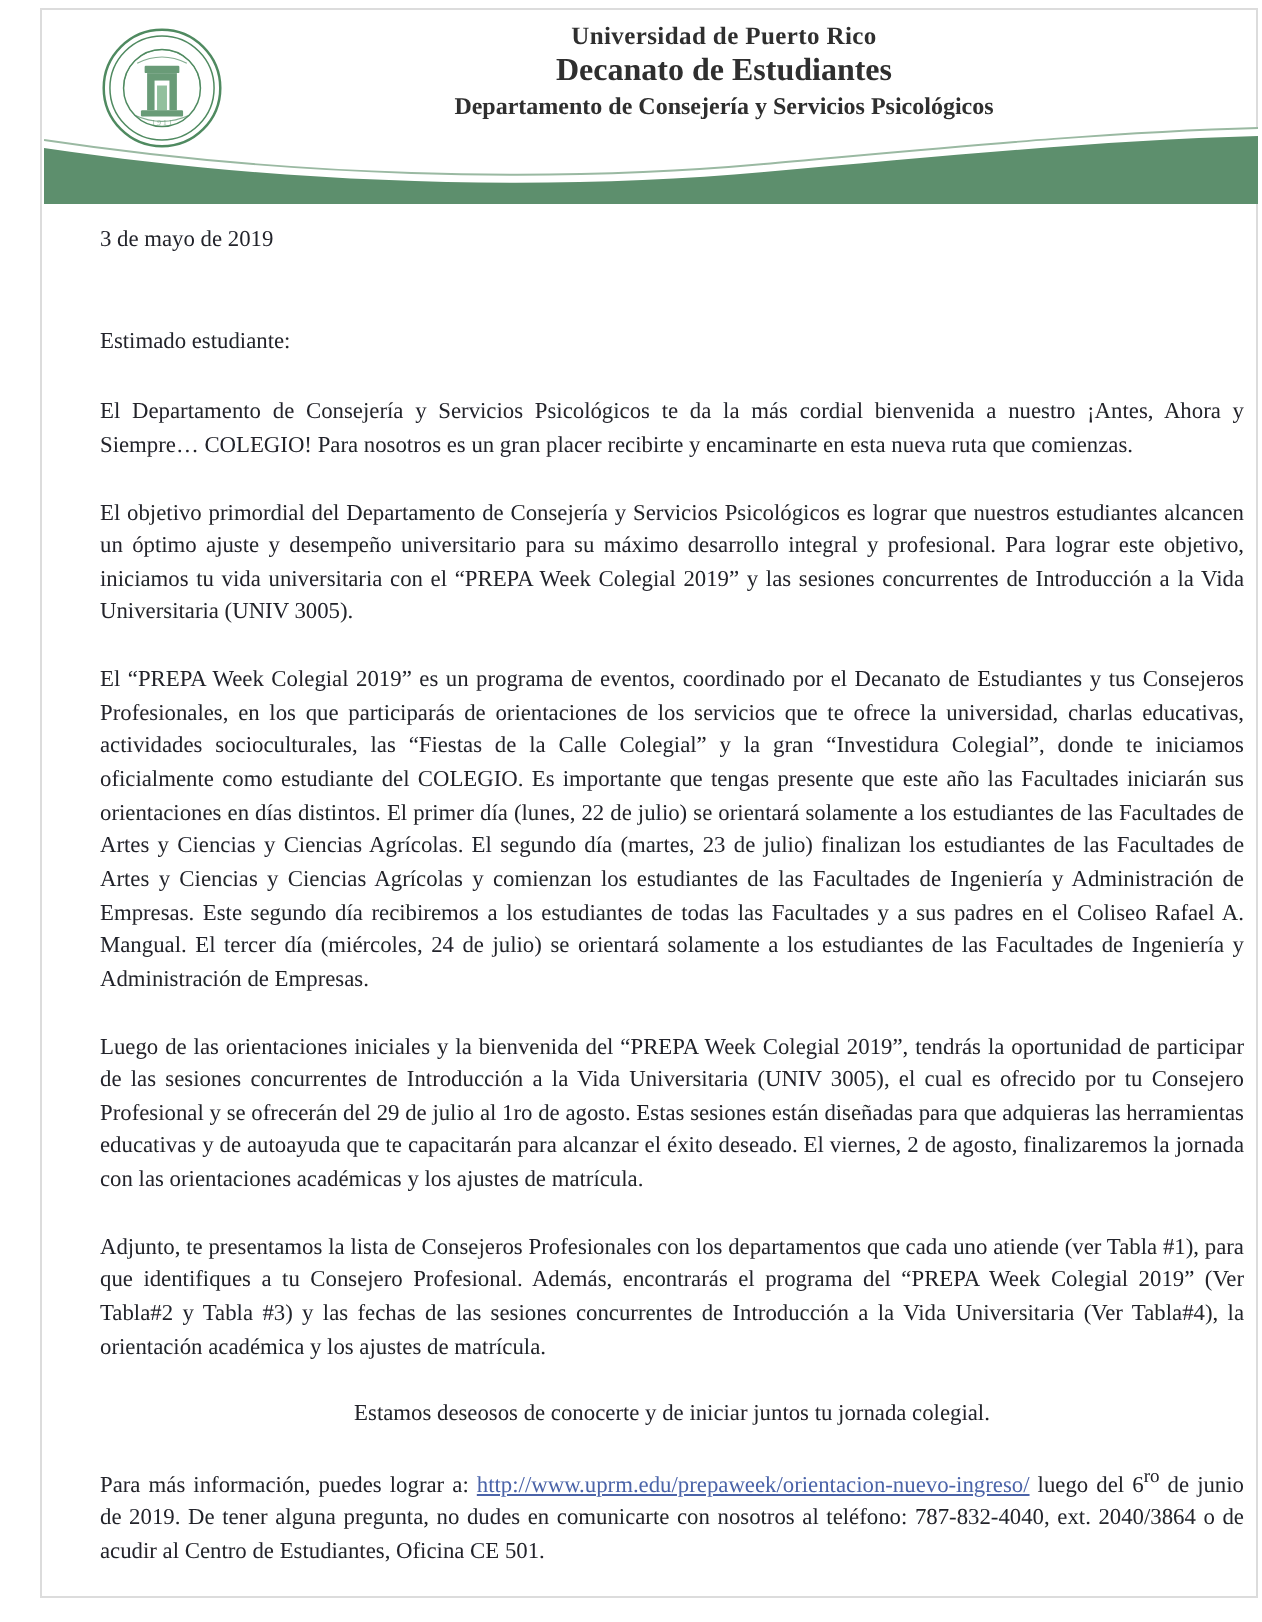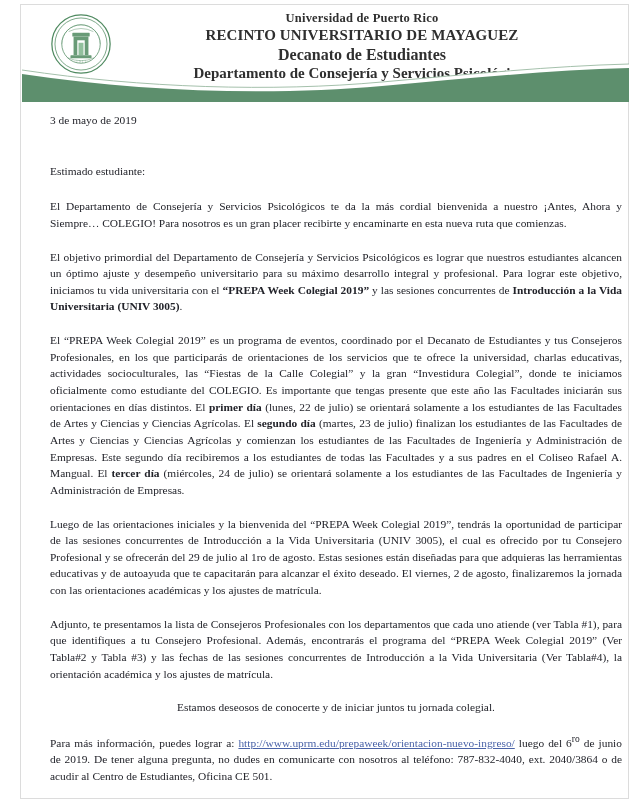--- a/index.html
+++ b/index.html
@@ -52,21 +52,21 @@
     left: 110px;
     top: 11px;
     width: 480px;
     text-align: center;
     line-height: 1.22;
     color: #2f2f2f;
   }
   .org-line-1 { font-size: 12.5px; font-weight: bold; letter-spacing: .2px; }
   .org-line-2 { font-size: 15px; font-weight: bold; letter-spacing: .1px; }
   .org-line-3 { font-size: 16px; font-weight: bold; }
-  .org-line-4 { font-size: 15px; font-weight: bold; }
+  .org-line-4 { font-size: 12px; font-weight: bold; }
 
   #wave {
     position: absolute;
     left: 10px;
     top: 62px;
     width: 607px;
     height: 40px;
   }
 
   
@@ -84,21 +84,21 @@
     margin: 0 0 22px 0;
     font-weight: bold;
     font-size: 11.6px;
   }
   .salutation { margin: 0 0 19px 0; }
   p.para {
     margin: 0 0 17px 0;
     text-align: justify;
   }
   p.para.loose { text-align: center; }
-  b, .b { font-weight: bold; }
+  b, .b { font-weight: normal; }
   .link {
     color: #4a63a8;
     text-decoration: underline;
   }
 </style>
 </head>
 <body>
 
 <div id="page">
 
@@ -124,21 +124,20 @@
       <g fill="#4f8a60" opacity="0.6" font-size="6" font-family="Liberation Serif, serif">
         <text x="50" y="80" text-anchor="middle">1 9 1 1</text>
       </g>
       <g stroke="#4f8a60" stroke-width="0.8" opacity="0.55">
         <path d="M19 50 a31 31 0 0 1 62 0" fill="none"></path>
       </g>
     </svg>
 
     <div id="org-titles">
       <div class="org-line-1">Universidad de Puerto Rico</div>
-      <div class="org-line-2">RECINTO UNIVERSITARIO DE MAYAGUEZ</div>
       <div class="org-line-3">Decanato de Estudiantes</div>
       <div class="org-line-4">Departamento de Consejería y Servicios Psicológicos</div>
     </div>
 
     <svg id="wave" viewBox="0 0 607 40" preserveAspectRatio="none">
       <path d="M0,8 C120,26 250,30 360,20 C450,12 530,4 607,2 L607,40 L0,40 Z" fill="#ffffff"></path>
       <path d="M0,12 C120,30 250,34 360,24 C450,16 530,8 607,6 L607,40 L0,40 Z" fill="#5d8f6d"></path>
       <path d="M0,8 C120,26 250,30 360,20 C450,12 530,4 607,2" fill="none" stroke="#9ab9a2" stroke-width="0.9"></path>
     </svg>
   </div>

